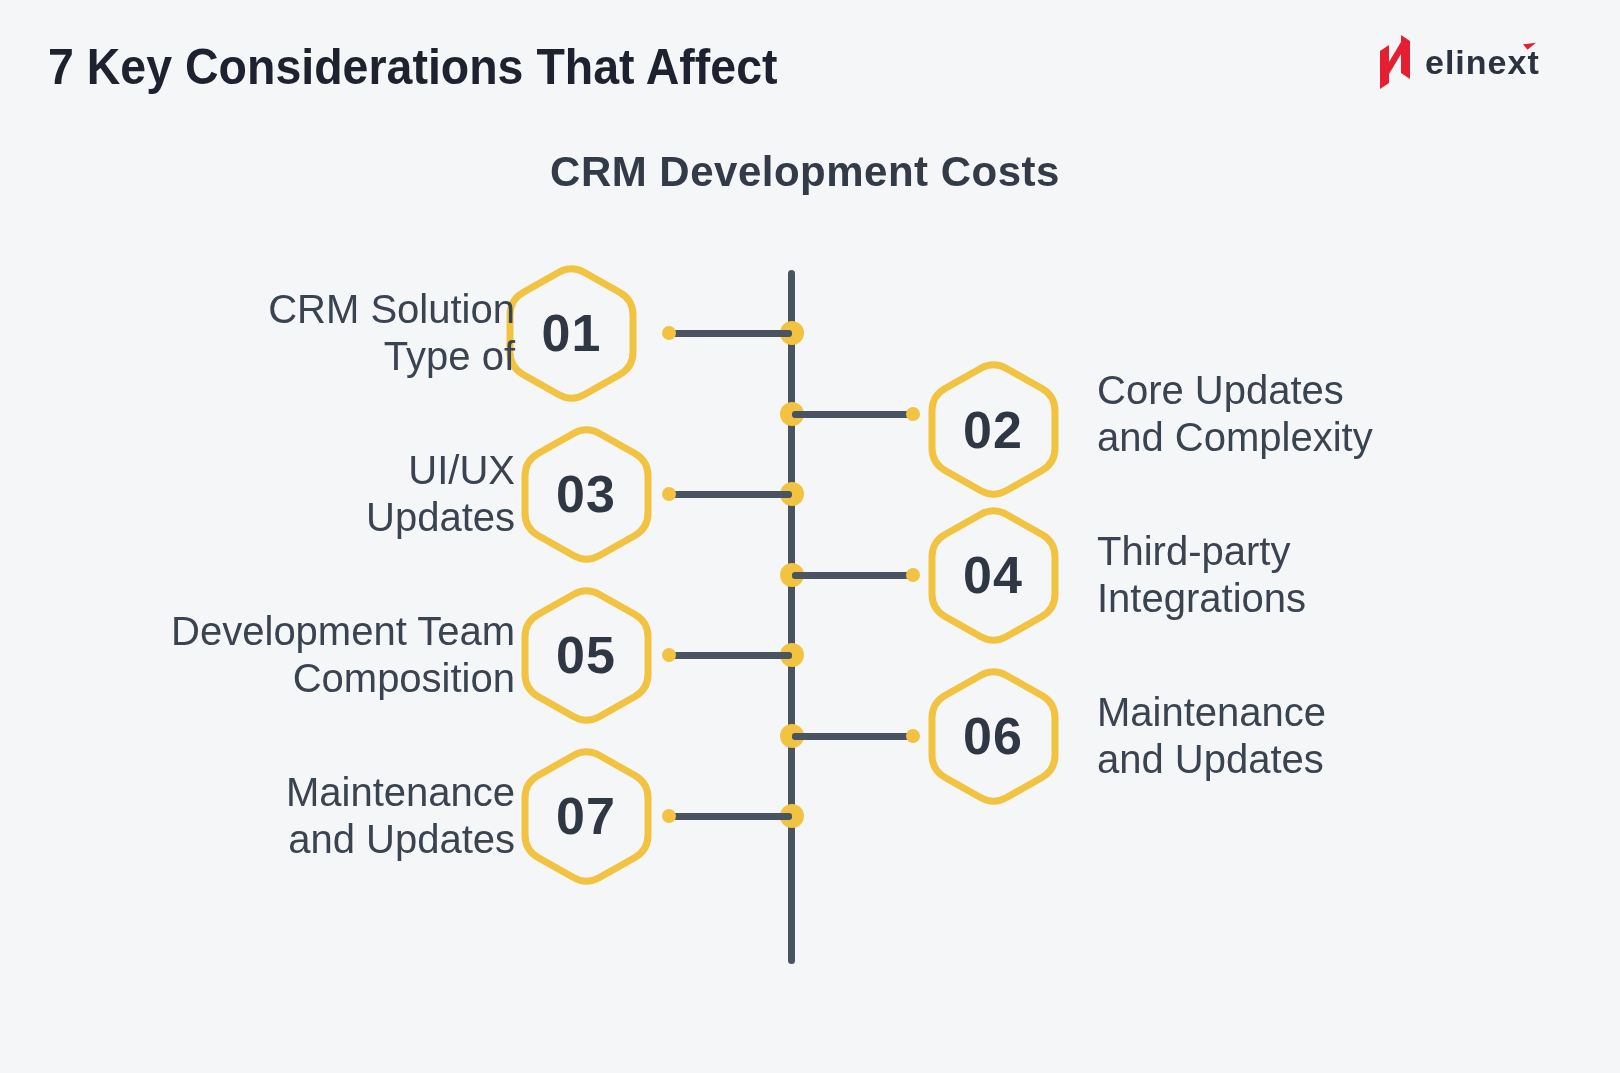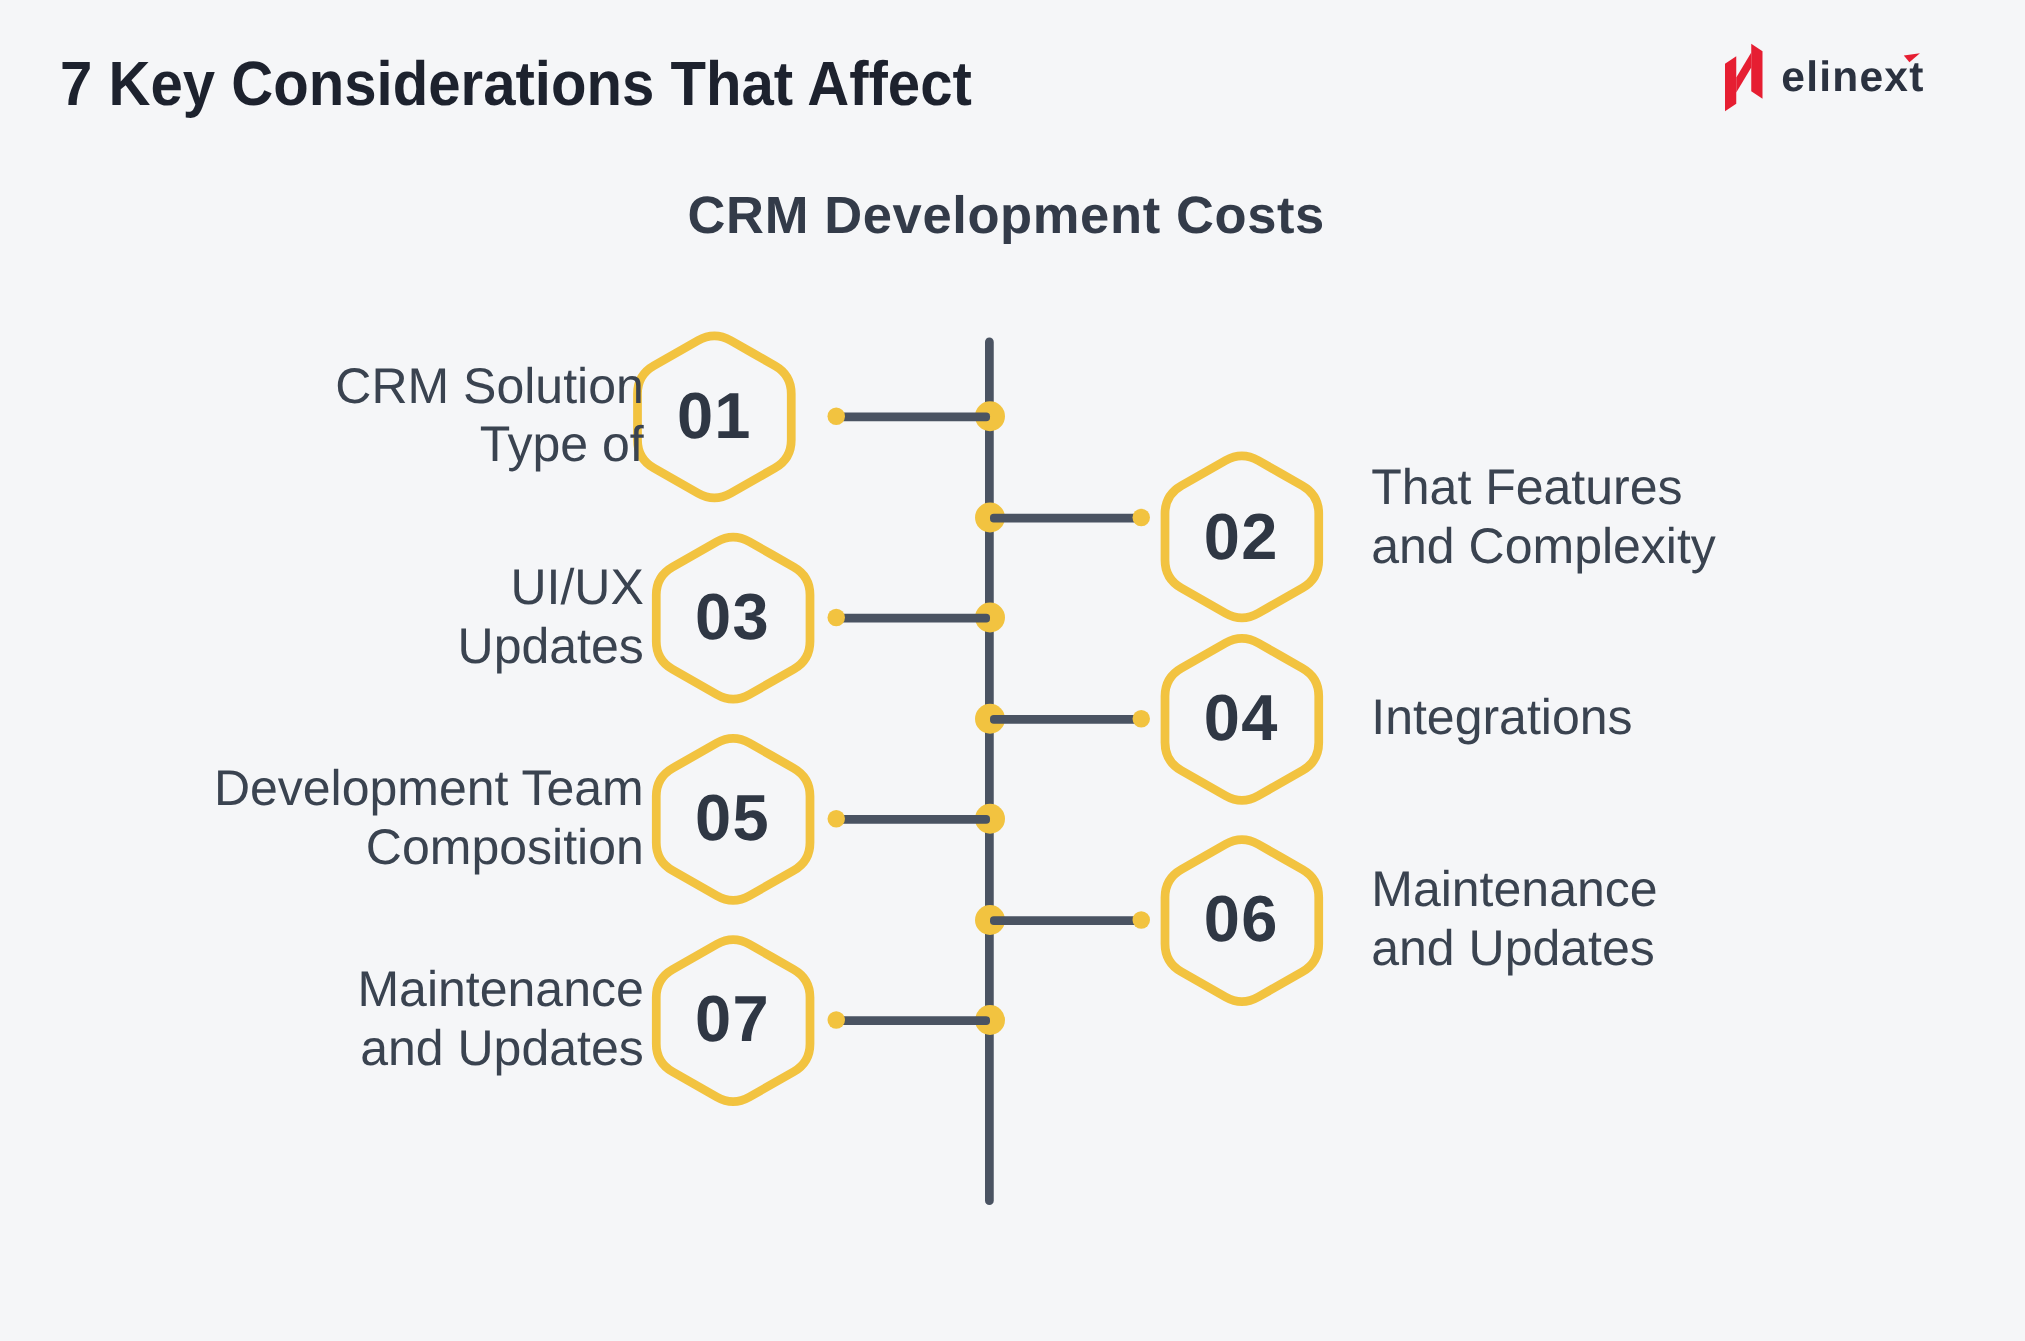--- a/index.html
+++ b/index.html
@@ -99,21 +99,21 @@
           <div class="dot-big" style="left: 780px; top: 402px;"></div>
           <div class="connector" style="top: 411px; left: 792px; width: 121px;"></div>
           <div class="dot-small" style="top: 407px; left: 906px;"></div>
           <div class="hexagon" style="left: 927.5px; top: 357px;">
             <svg viewBox="0 0 131 145">
               <path d="M 96.25 21.5 L 113.96332805055295 31.580755801127694 Q 127 39 127 54 L 127 91 Q 127 106 113.96332805055295 113.4192441988723 L 78.53667194944705 133.58075580112768 Q 65.5 141 52.463328050552946 133.58075580112768 L 17.036671949447054 113.4192441988723 Q 4 106 4 91 L 4 54 Q 4 39 17.036671949447054 31.580755801127694 L 52.463328050552946 11.419244198872306 Q 65.5 4 78.53667194944705 11.419244198872306 Z"></path>
             </svg>
             <span class="hex-number">02</span>
           </div>
           <div class="item-label right" style="top: 414px;">
-            <div class="label-line">That Features</div>
+            <div class="label-line">Core Updates</div>
             <div class="label-line">and Complexity</div>
           </div>
         </div>
         <div>
           <div class="dot-big" style="left: 780px; top: 482px;"></div>
           <div class="connector" style="top: 491px; left: 669px; width: 123px;"></div>
           <div class="dot-small" style="top: 487px; left: 662px;"></div>
           <div class="hexagon" style="left: 520.5px; top: 421.5px;">
             <svg viewBox="0 0 131 145">
               <path d="M 96.25 21.5 L 113.96332805055295 31.580755801127694 Q 127 39 127 54 L 127 91 Q 127 106 113.96332805055295 113.4192441988723 L 78.53667194944705 133.58075580112768 Q 65.5 141 52.463328050552946 133.58075580112768 L 17.036671949447054 113.4192441988723 Q 4 106 4 91 L 4 54 Q 4 39 17.036671949447054 31.580755801127694 L 52.463328050552946 11.419244198872306 Q 65.5 4 78.53667194944705 11.419244198872306 Z"></path>
@@ -129,20 +129,21 @@
           <div class="dot-big" style="left: 780px; top: 563px;"></div>
           <div class="connector" style="top: 572px; left: 792px; width: 121px;"></div>
           <div class="dot-small" style="top: 568px; left: 906px;"></div>
           <div class="hexagon" style="left: 927.5px; top: 502.5px; justify-content: center;">
             <svg viewBox="0 0 131 145">
               <path d="M 96.25 21.5 L 113.96332805055295 31.580755801127694 Q 127 39 127 54 L 127 91 Q 127 106 113.96332805055295 113.4192441988723 L 78.53667194944705 133.58075580112768 Q 65.5 141 52.463328050552946 133.58075580112768 L 17.036671949447054 113.4192441988723 Q 4 106 4 91 L 4 54 Q 4 39 17.036671949447054 31.580755801127694 L 52.463328050552946 11.419244198872306 Q 65.5 4 78.53667194944705 11.419244198872306 Z"></path>
             </svg>
             <span class="hex-number">04</span>
           </div>
           <div class="item-label right" style="top: 575px;">
+            <div class="label-line">Third-party</div>
             <div class="label-line">Integrations</div>
           </div>
         </div>
         <div>
           <div class="dot-big" style="left: 780px; top: 643px;"></div>
           <div class="connector" style="top: 652px; left: 669px; width: 123px;"></div>
           <div class="dot-small" style="top: 648px; left: 662px;"></div>
           <div class="hexagon" style="left: 520.5px; top: 582.5px;">
             <svg viewBox="0 0 131 145">
               <path d="M 96.25 21.5 L 113.96332805055295 31.580755801127694 Q 127 39 127 54 L 127 91 Q 127 106 113.96332805055295 113.4192441988723 L 78.53667194944705 133.58075580112768 Q 65.5 141 52.463328050552946 133.58075580112768 L 17.036671949447054 113.4192441988723 Q 4 106 4 91 L 4 54 Q 4 39 17.036671949447054 31.580755801127694 L 52.463328050552946 11.419244198872306 Q 65.5 4 78.53667194944705 11.419244198872306 Z"></path>

